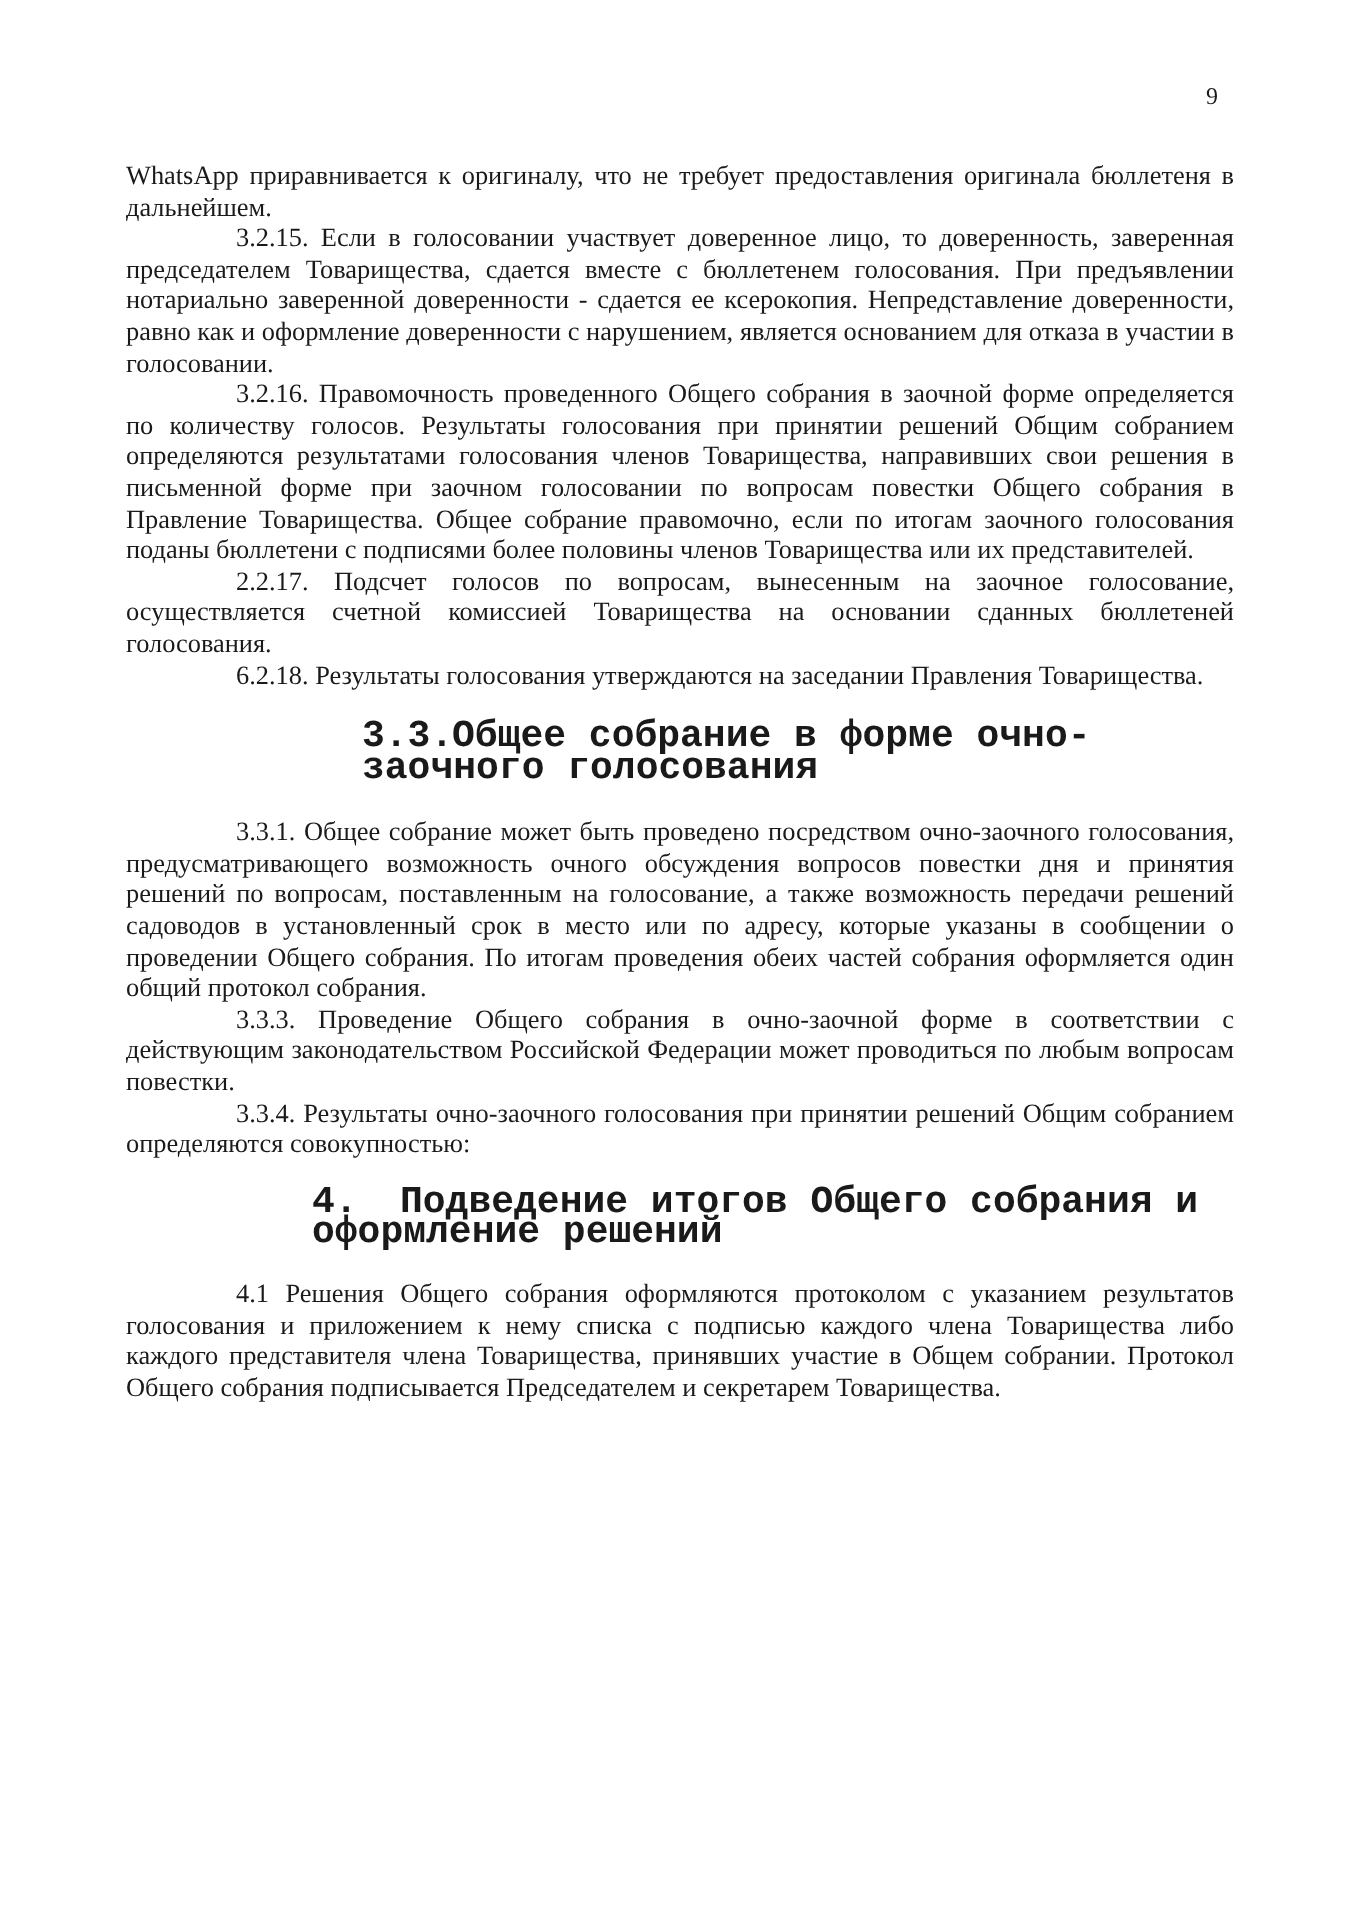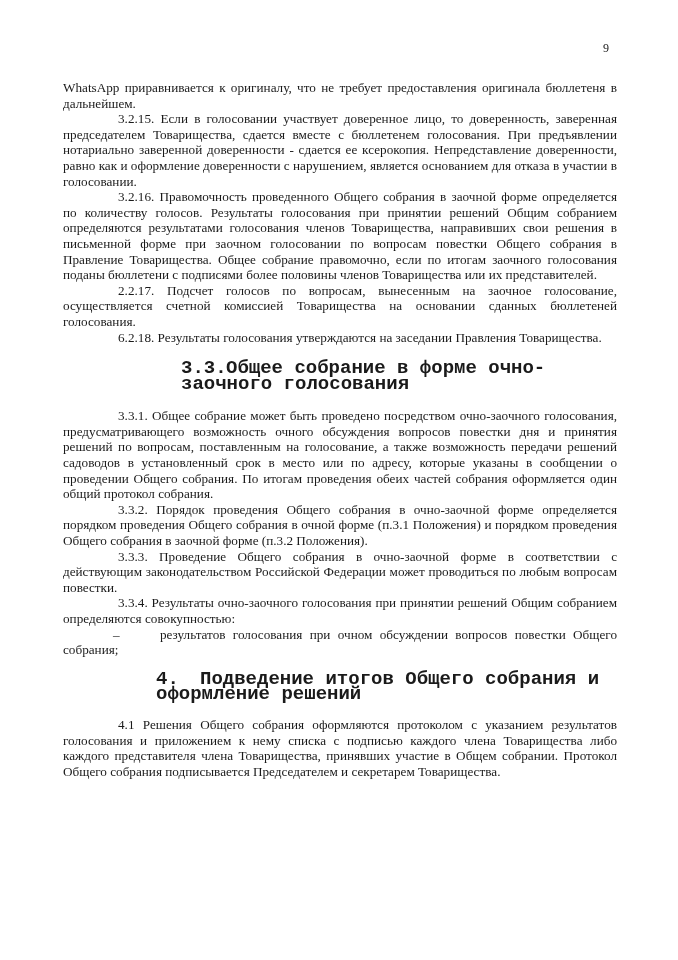--- a/index.html
+++ b/index.html
@@ -30,23 +30,21 @@
   <p class="indent">3.2.15. Если в голосовании участвует доверенное лицо, то доверенность, заверенная председателем Товарищества, сдается вместе с бюллетенем голосования. При предъявлении нотариально заверенной доверенности - сдается ее ксерокопия. Непредставление доверенности, равно как и оформление доверенности с нарушением, является основанием для отказа в участии в голосовании.</p>
   <p class="indent">3.2.16. Правомочность проведенного Общего собрания в заочной форме определяется по количеству голосов. Результаты голосования при принятии решений Общим собранием определяются результатами голосования членов Товарищества, направивших свои решения в письменной форме при заочном голосовании по вопросам повестки Общего собрания в Правление Товарищества. Общее собрание правомочно, если по итогам заочного голосования поданы бюллетени с подписями более половины членов Товарищества или их представителей.</p>
   <p class="indent">2.2.17. Подсчет голосов по вопросам, вынесенным на заочное голосование, осуществляется счетной комиссией Товарищества на основании сданных бюллетеней голосования.</p>
   <p class="indent">6.2.18. Результаты голосования утверждаются на заседании Правления Товарищества.</p>
 
   <div class="heading h33">
     <span class="num">3.3.</span><span>Общее собрание в форме очно-заочного голосования</span>
   </div>
 
   <p class="indent">3.3.1. Общее собрание может быть проведено посредством очно-заочного голосования, предусматривающего возможность очного обсуждения вопросов повестки дня и принятия решений по вопросам, поставленным на голосование, а также возможность передачи решений садоводов в установленный срок в место или по адресу, которые указаны в сообщении о проведении Общего собрания. По итогам проведения обеих частей собрания оформляется один общий протокол собрания.</p>
-  <p class="indent">3.3.2.  Порядок проведения Общего собрания в очно-заочной форме определяется порядком проведения Общего собрания в очной форме (п.3.1 Положения) и порядком проведения Общего собрания в заочной форме (п.3.2 Положения).</p>
   <p class="indent">3.3.3.  Проведение Общего собрания в очно-заочной форме в соответствии с действующим законодательством Российской Федерации может проводиться по любым вопросам повестки.</p>
   <p class="indent">3.3.4.  Результаты очно-заочного голосования при принятии решений Общим собранием определяются совокупностью:</p>
-  <p class="dash"><span class="dash-mark">–</span><span>результатов голосования при очном обсуждении вопросов повестки Общего собрания;</span></p>
 
   <div class="heading h4">
     <span class="num">4.</span><span>Подведение итогов Общего собрания и оформление решений</span>
   </div>
 
   <p class="indent">4.1    Решения Общего собрания оформляются протоколом с указанием результатов голосования и приложением к нему списка с подписью каждого члена Товарищества либо каждого представителя члена Товарищества, принявших участие в Общем собрании. Протокол Общего собрания подписывается Председателем и секретарем Товарищества.</p>
 </div>
 
 </body></html>

